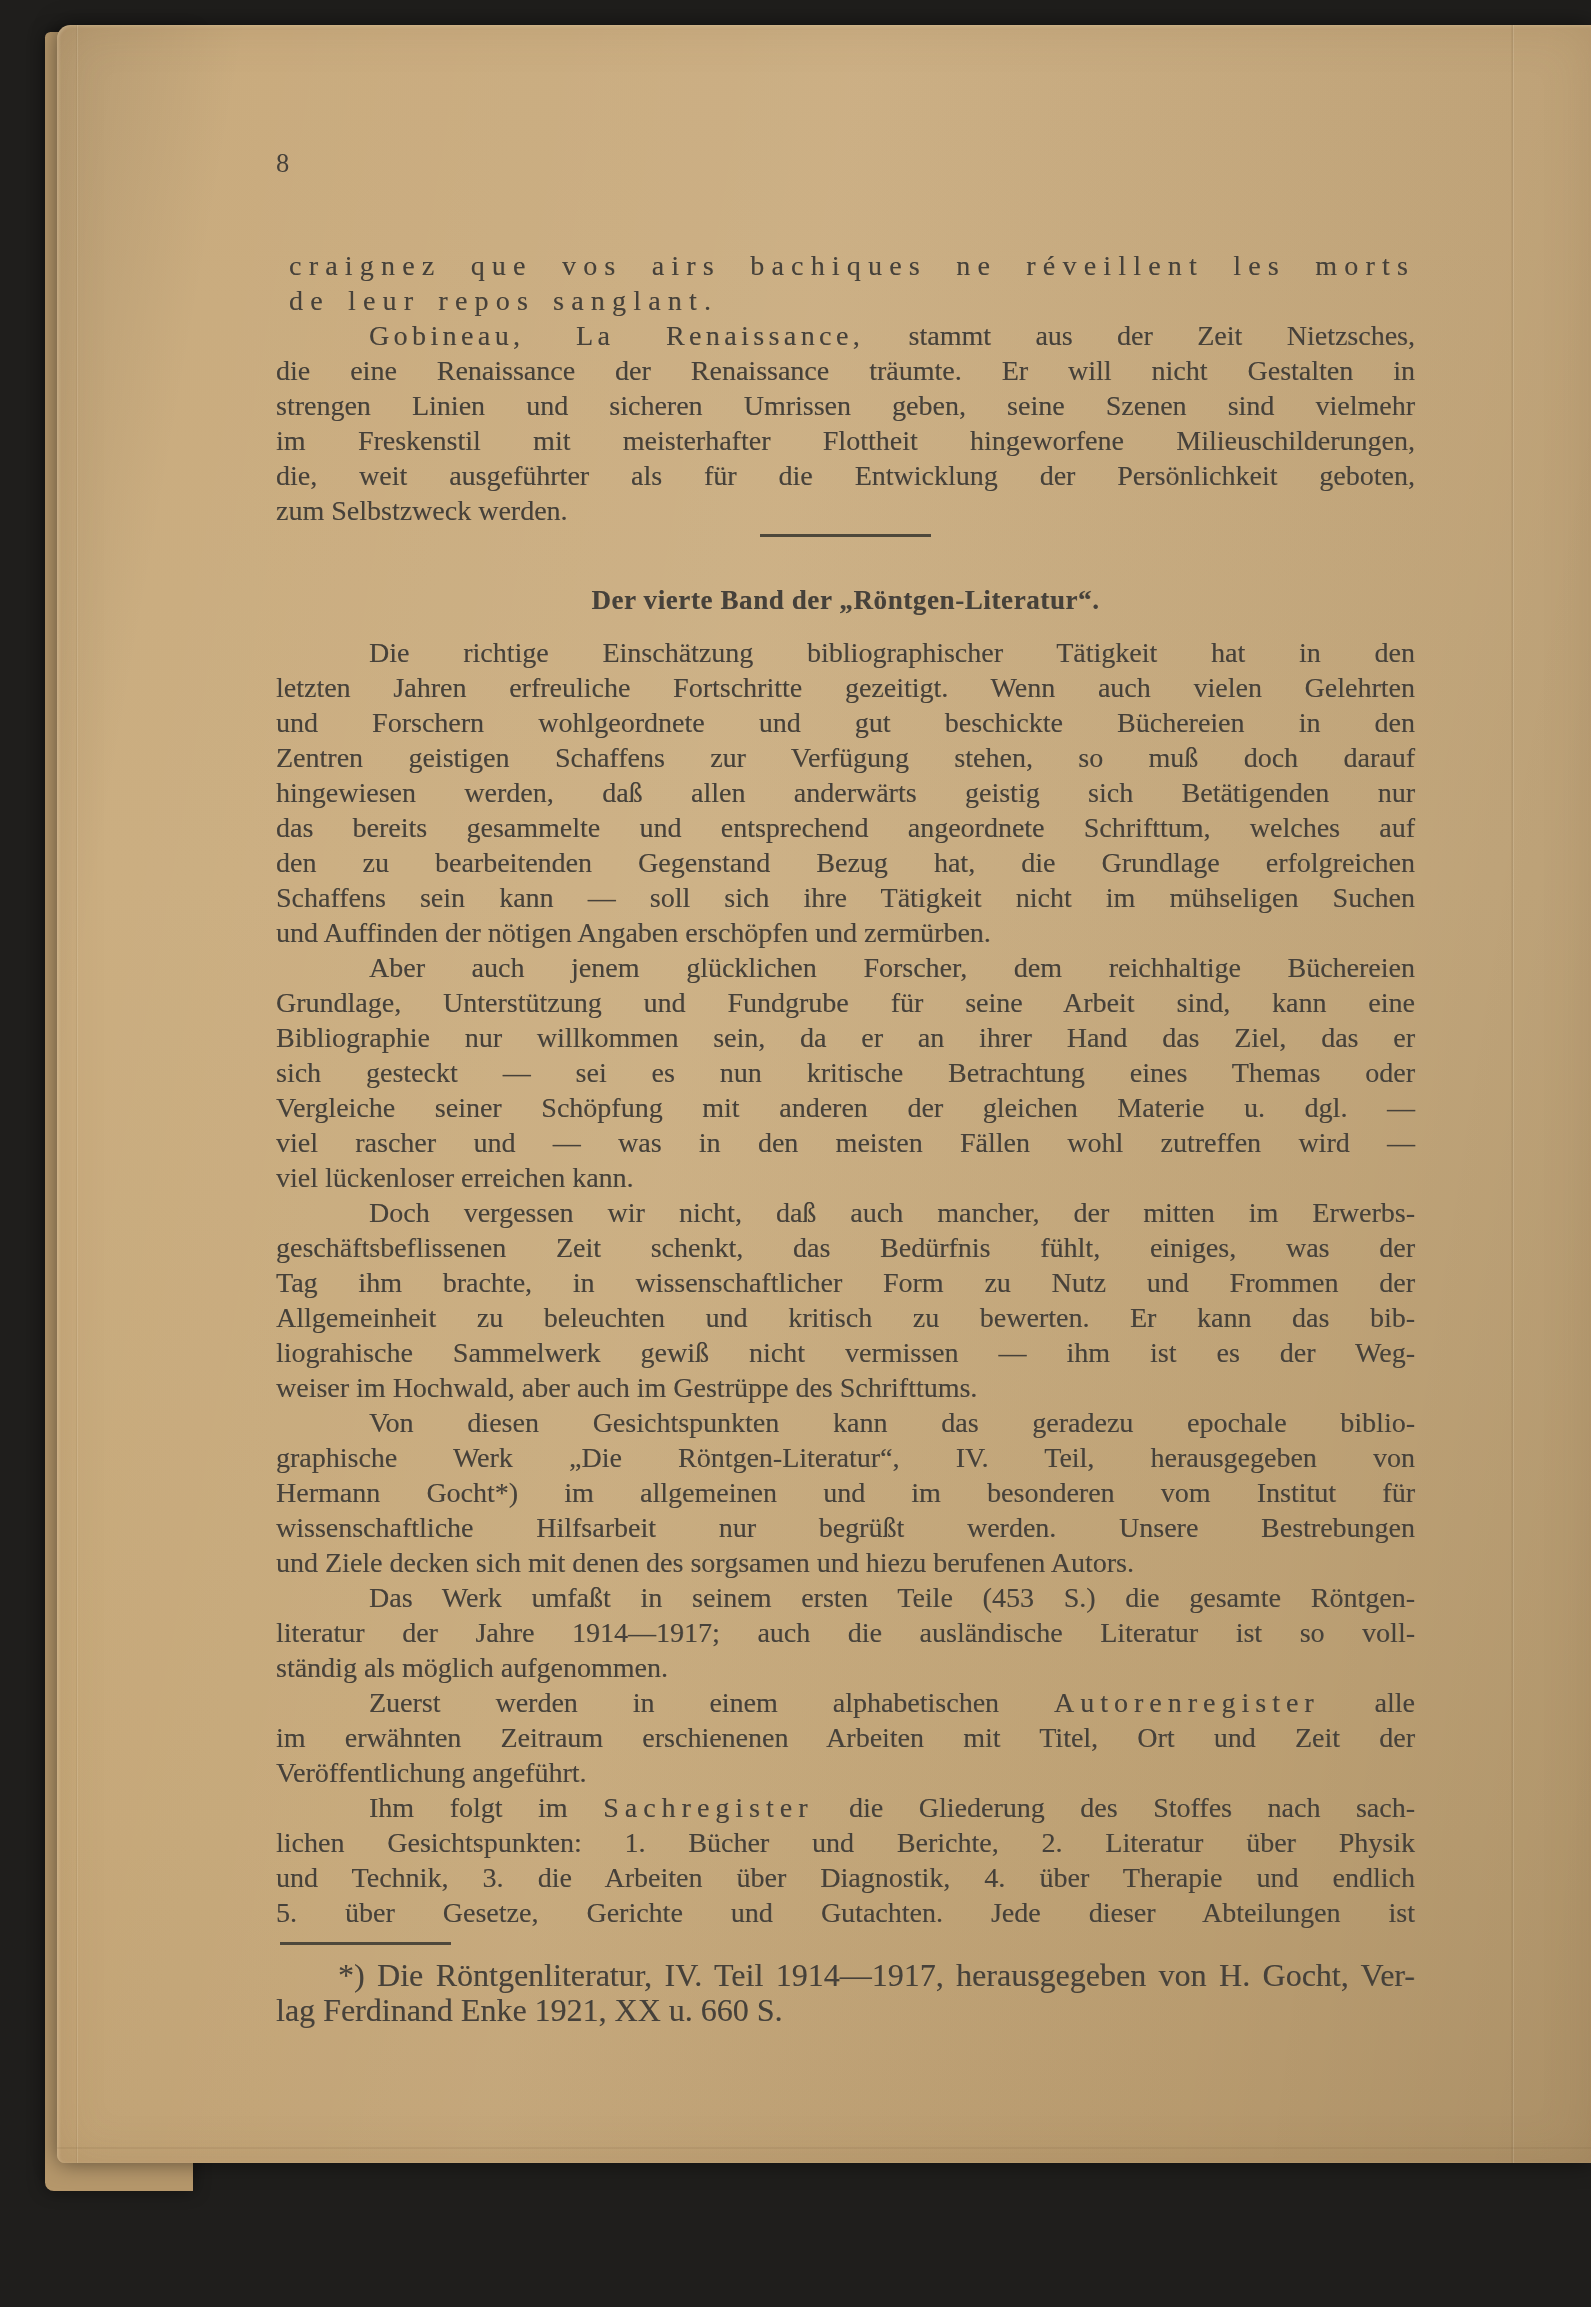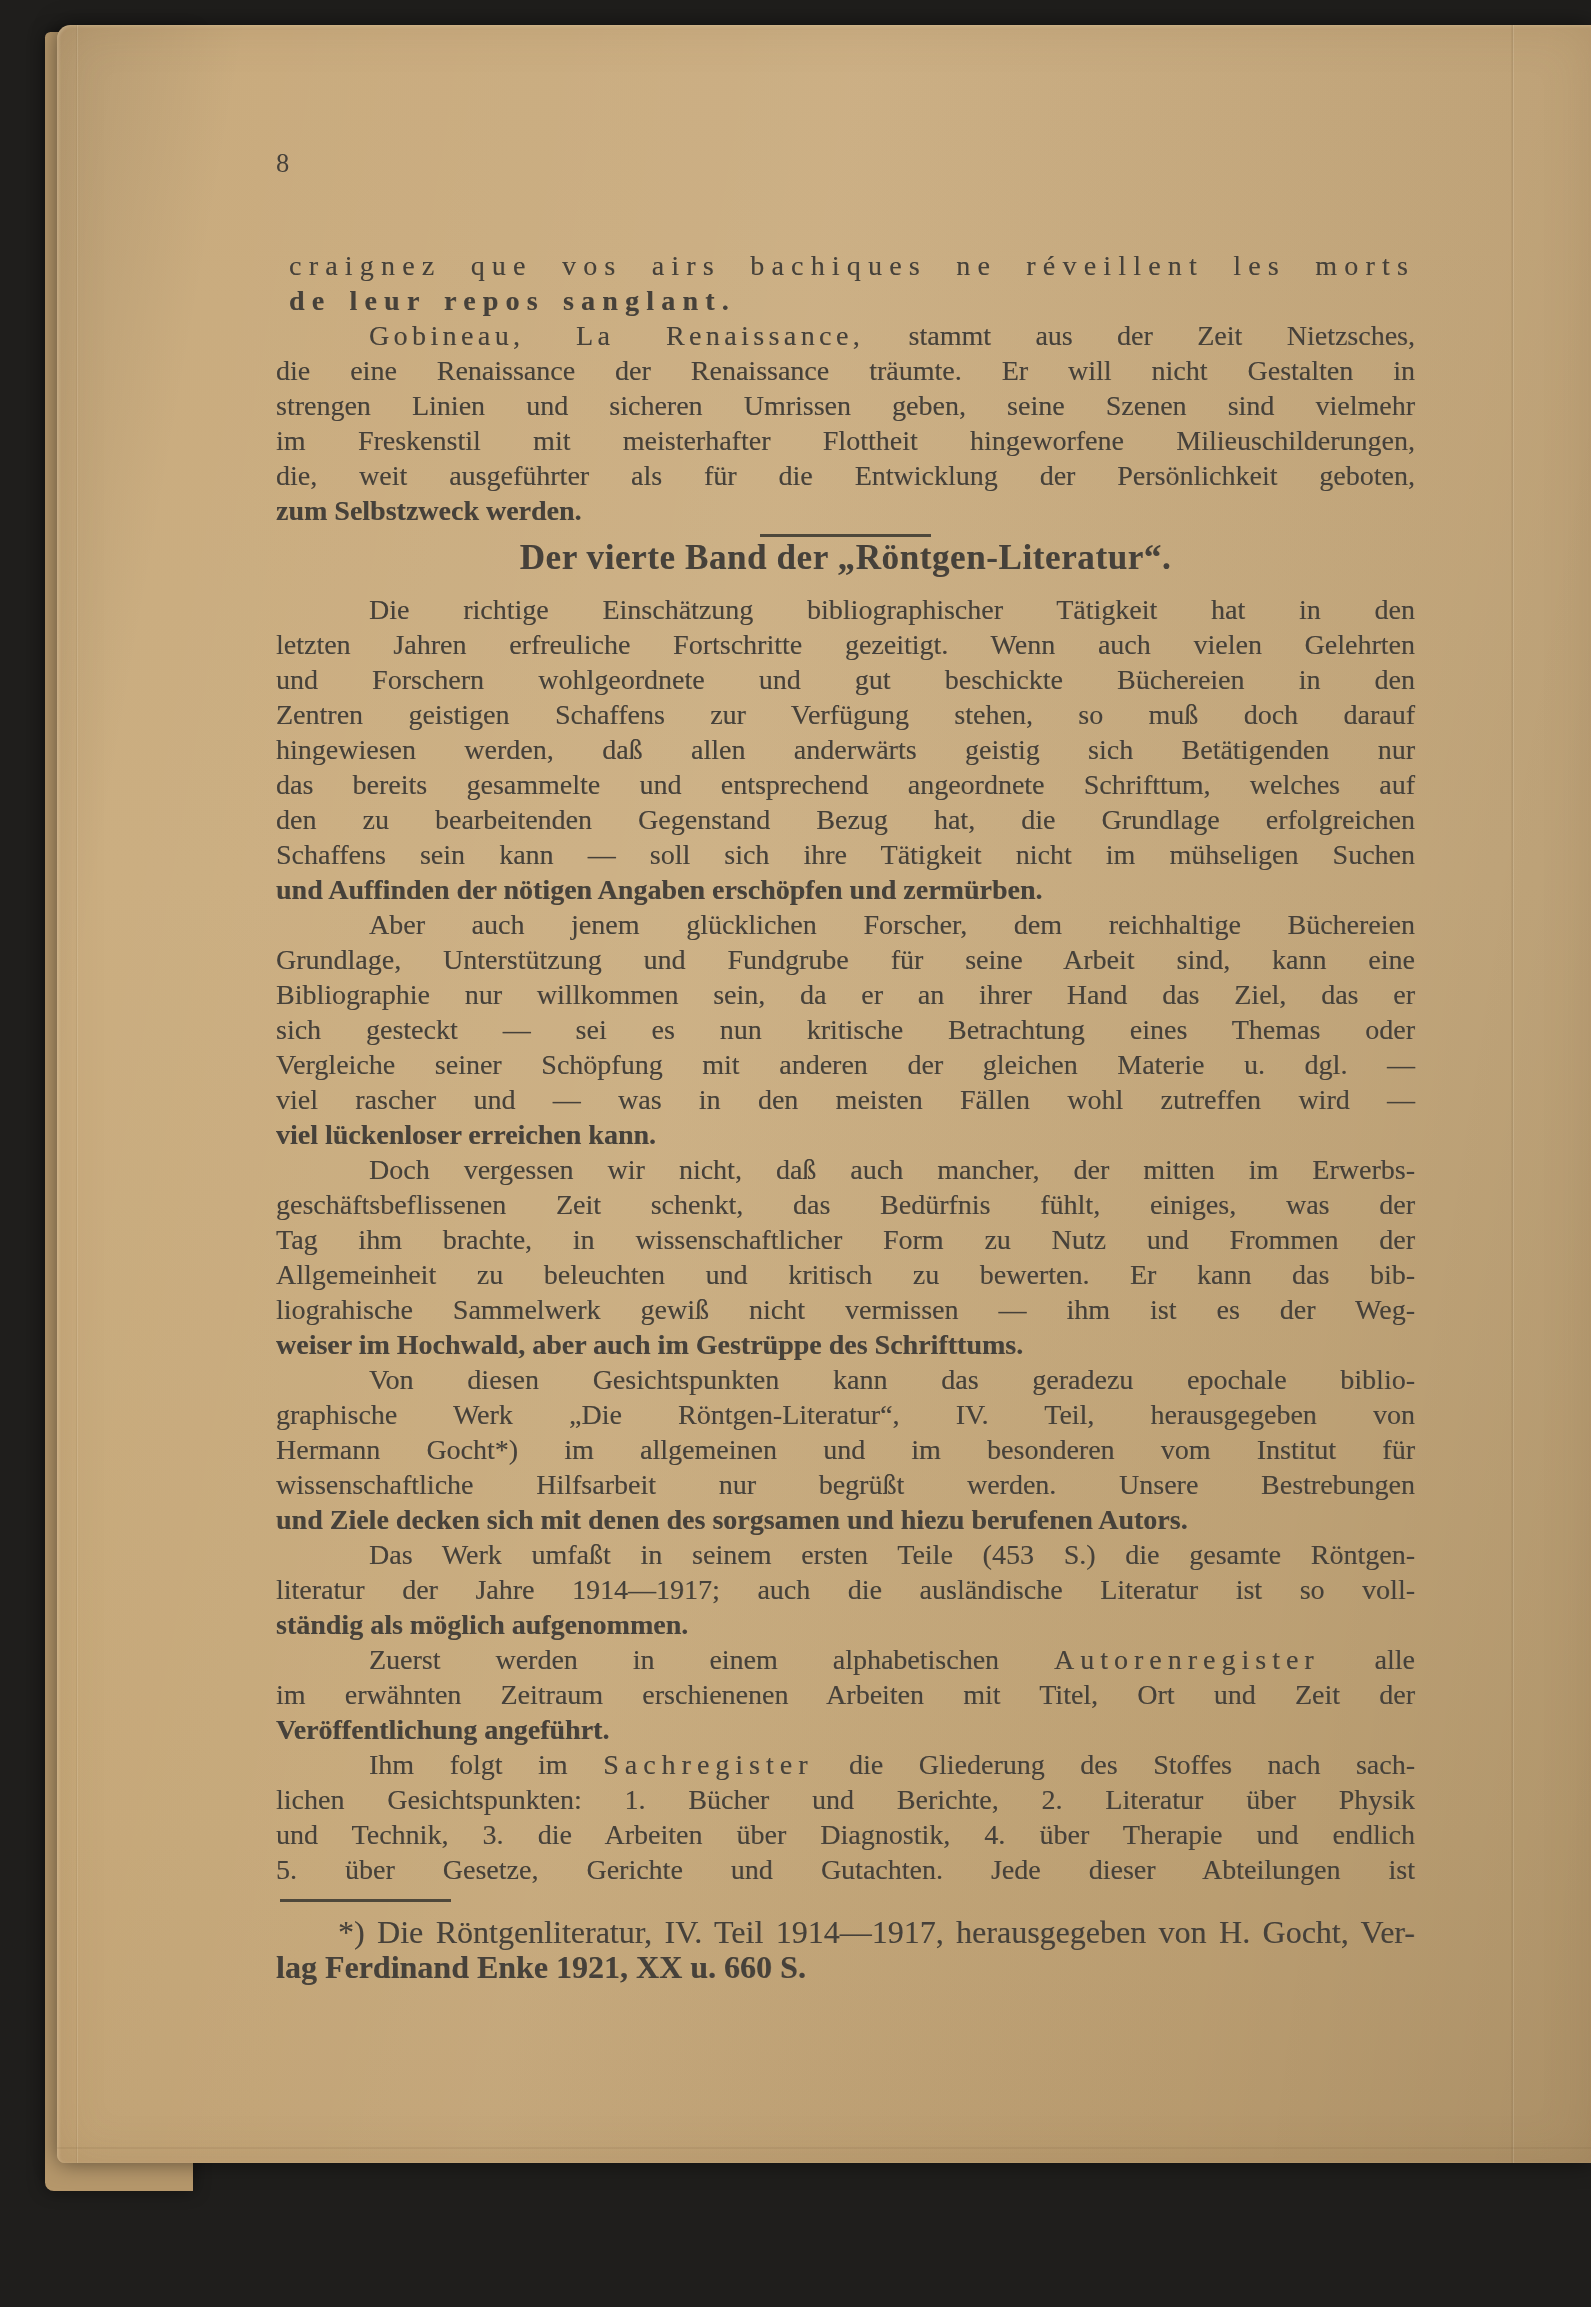--- a/index.html
+++ b/index.html
@@ -59,33 +59,34 @@
     width: 1139px;
     font-size: 28px;
     line-height: 35px;
     text-shadow: 0.3px 0.3px 0.2px rgba(62,57,47,0.35);
   }
   .line {
     text-align: justify;
     text-align-last: justify;
     min-height: 35px;
   }
-  .line-last { text-align-last: left; font-weight: bold; }
+  .line-last { text-align-last: left; }
   .indent { text-indent: 93px; }
   .sp-wide   { letter-spacing: 7.2px; word-spacing: 3.9px; margin-left: 13px; }   
   .sp-name   { letter-spacing: 4.4px;  word-spacing: 2.8px; }   
   .sp-register { letter-spacing: 6px; word-spacing: 2.8px; } 
   #quote-block { margin: 0; }
   #divider {
     width: 171px; height: 2.8px;
     margin: 5.5px auto 0 auto;
     background: var(--rule, #4e483b);
   }
   #heading {
-    font-size: 35px;
+    margin-top: 43px;
+    font-size: 27px;
     line-height: 41px;
     font-weight: bold;
     text-align: center;
     letter-spacing: 0.6px;
   }
   #body-paragraphs { margin-top: 14.4px; }
   #footnote-rule {
     width: 171px; height: 2.8px;
     margin-top: 12px;
     margin-left: 4.4px;

